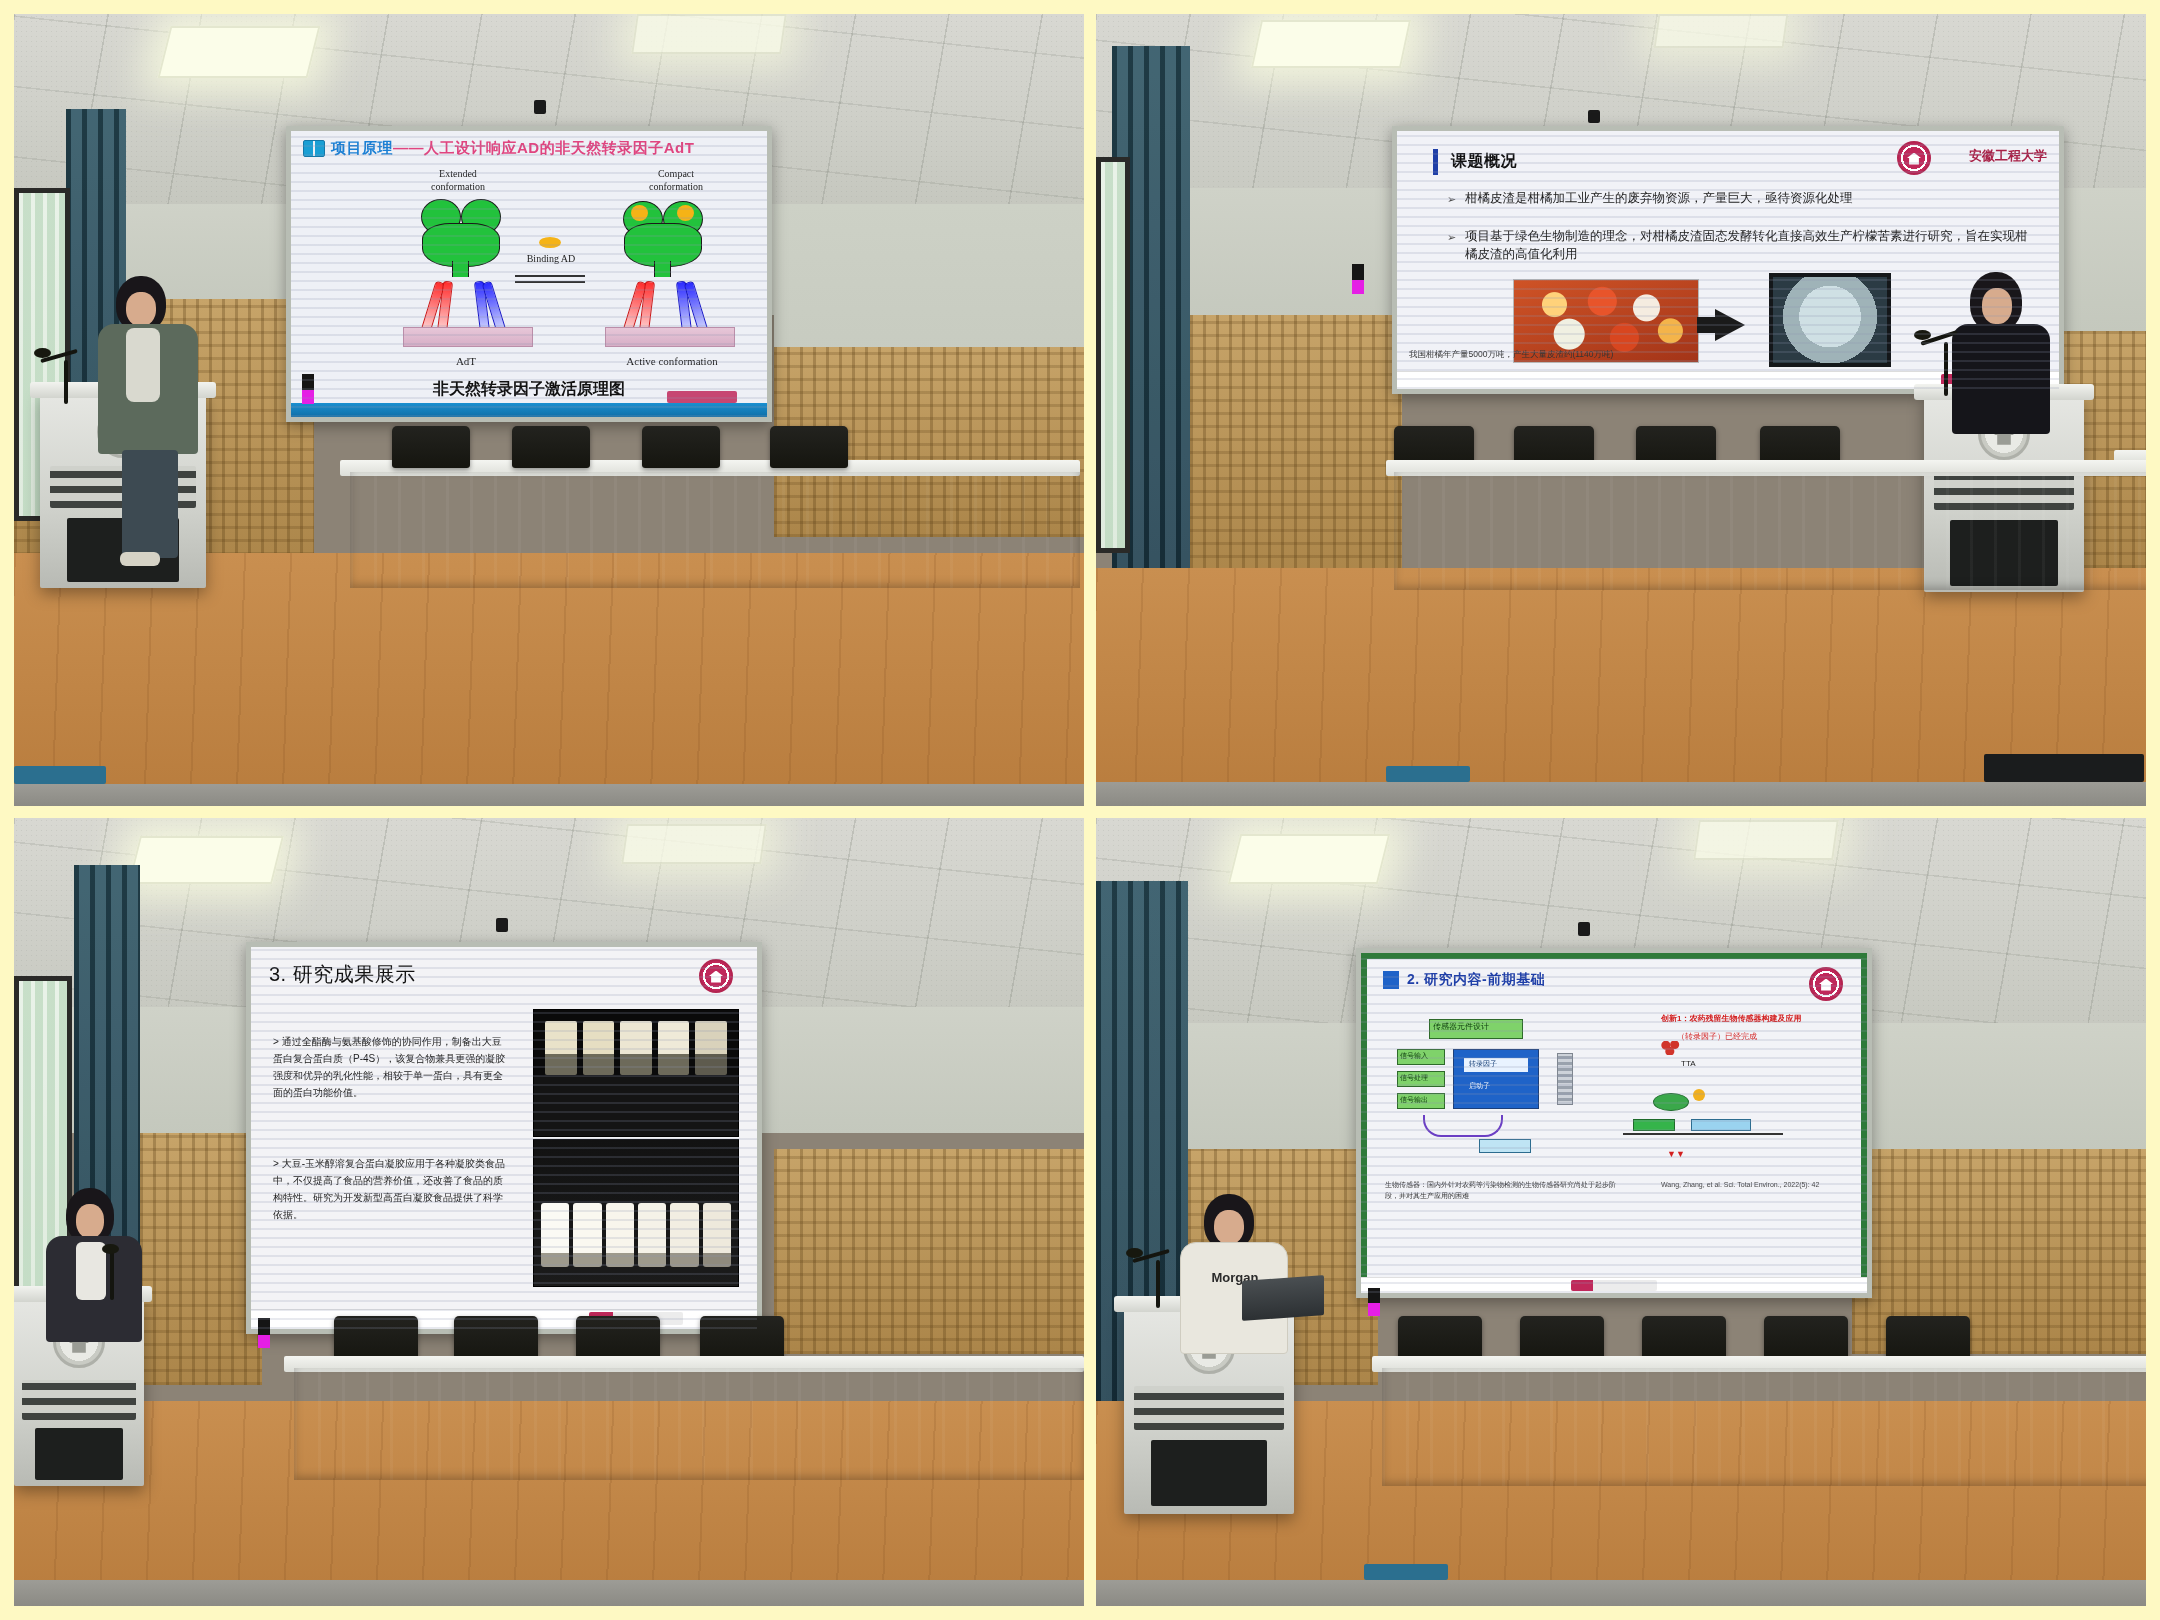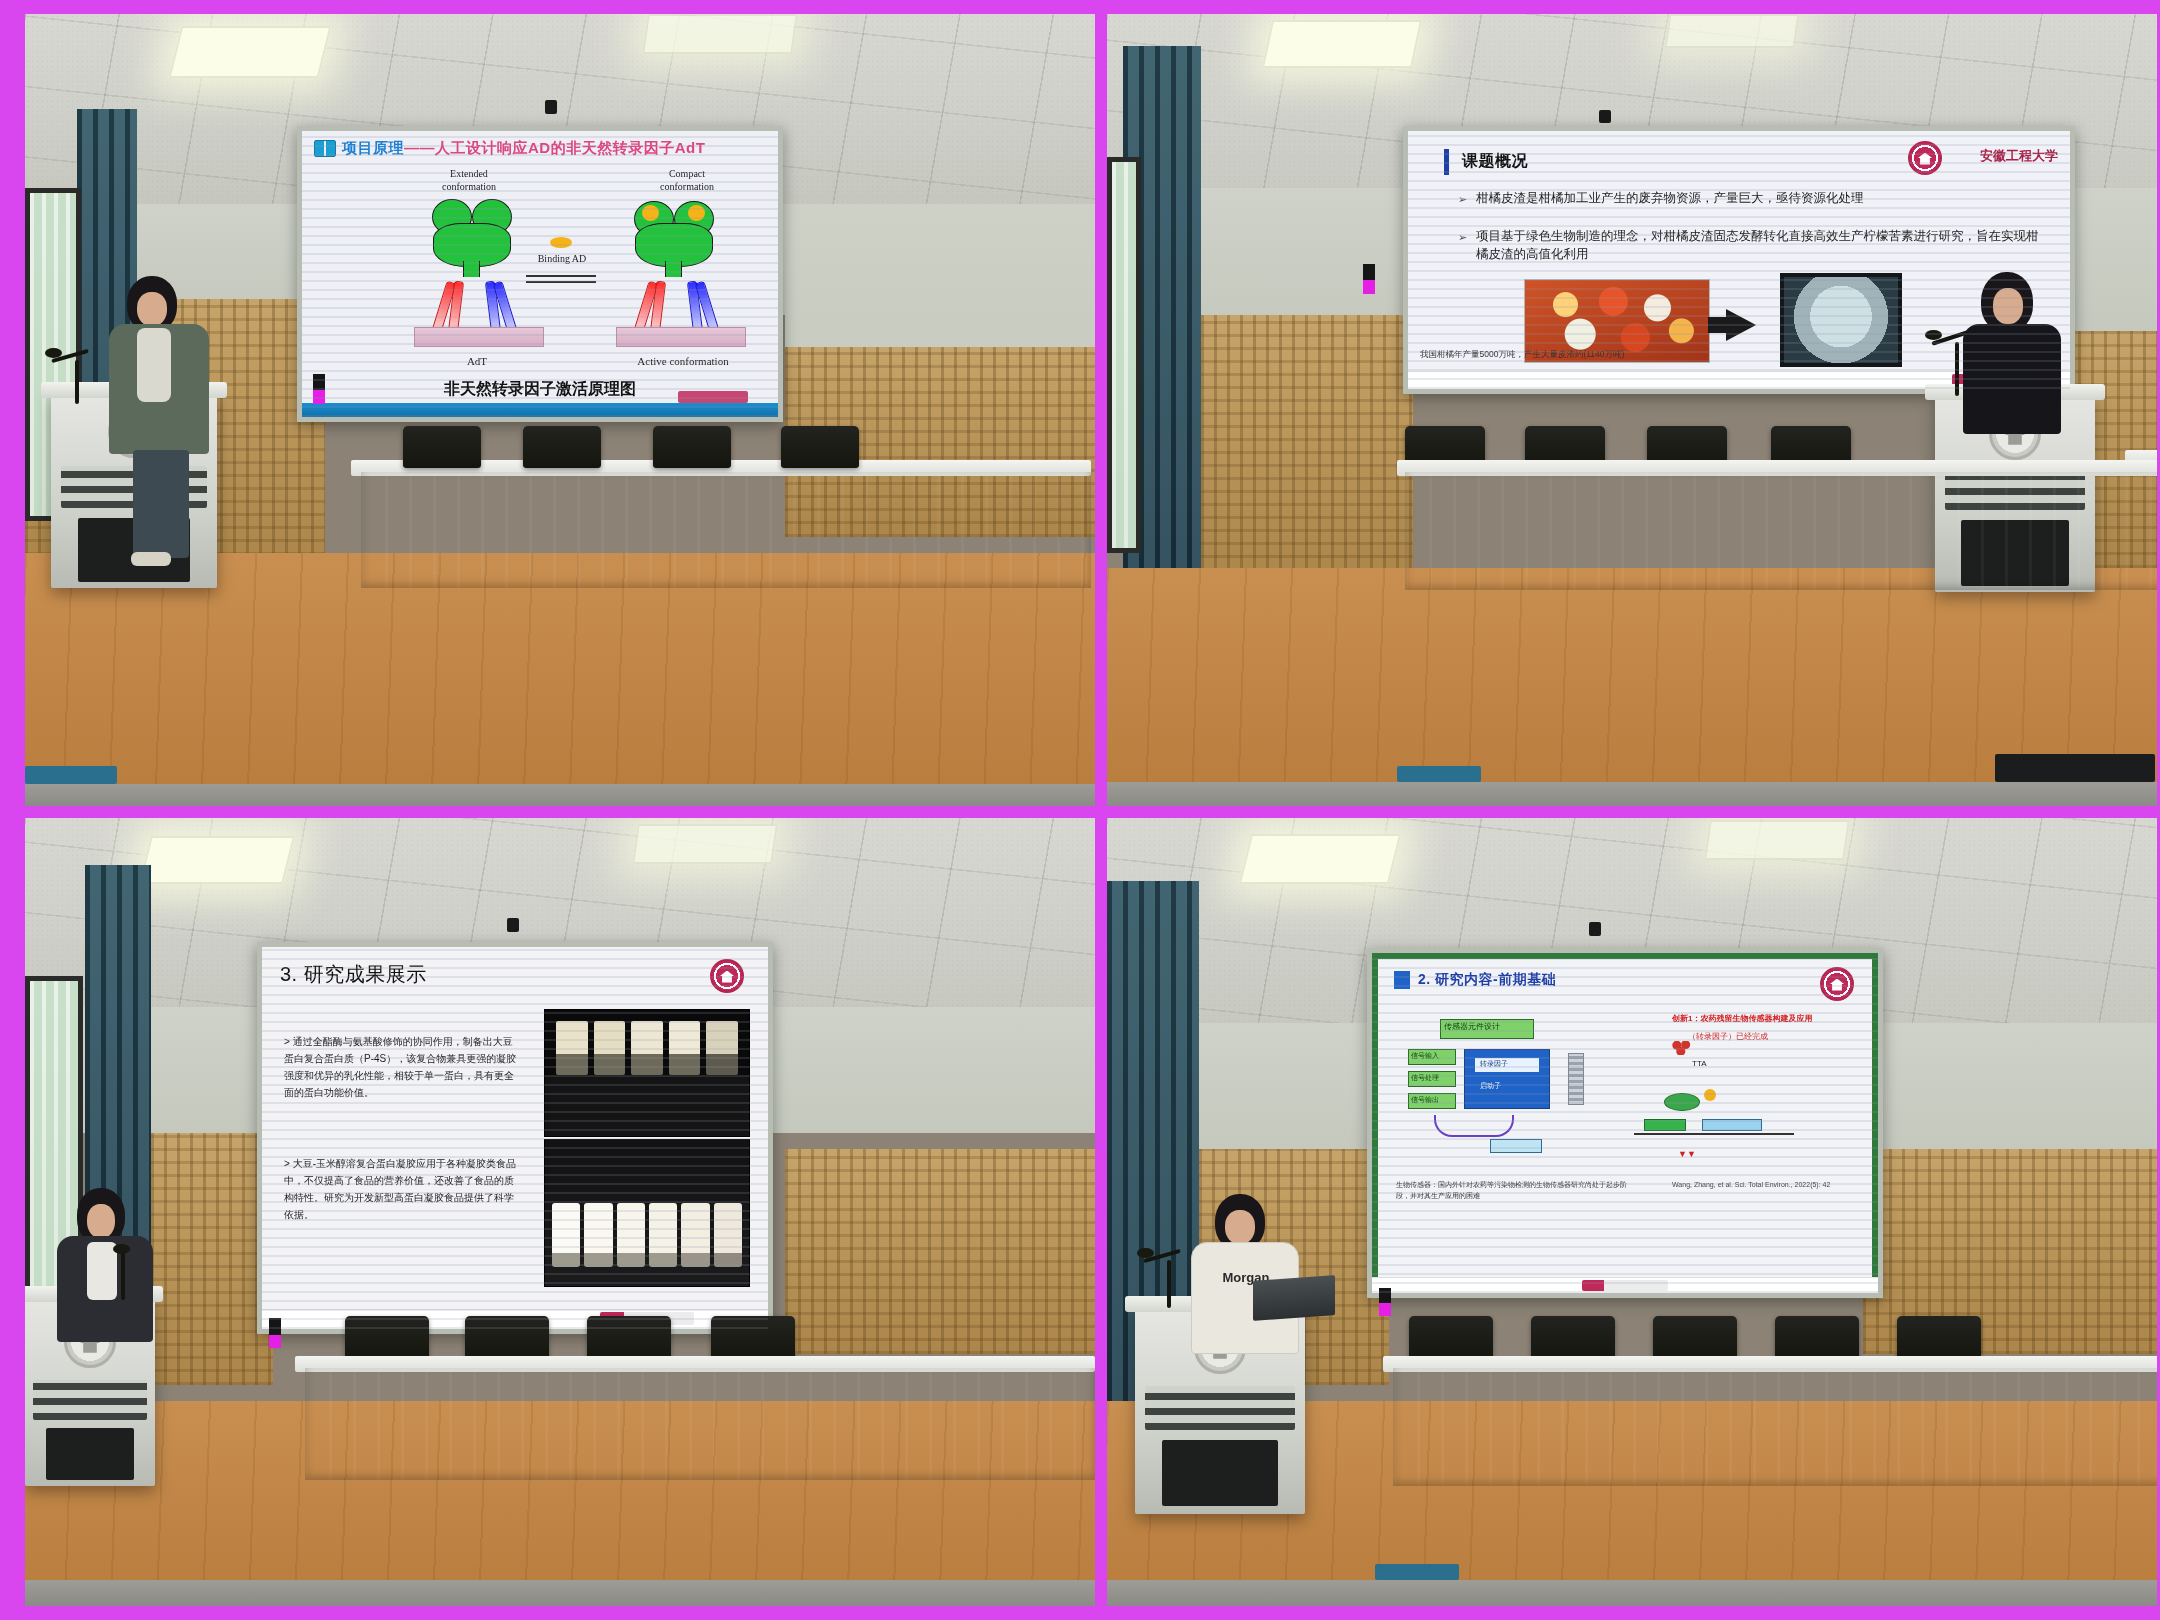--- a/index.html
+++ b/index.html
@@ -5,25 +5,24 @@
   * { box-sizing: border-box; }
   html, body {
     margin: 0; padding: 0;
     background: #ffffff;
     font-family: "Liberation Sans", sans-serif;
   }
   #collage {
     position: relative;
     width: 2160px;
     height: 1620px;
-    background: #d946ef;
+    background: #fef9c3;
     display: grid;
     grid-template-columns: 1090px 1070px;
     grid-template-rows: 812px 808px;
-    padding-left: 11px;
   }
   .panel {
     position: relative;
     overflow: hidden;
     background: #8c8376;
   }
   .panel.tl { margin: 14px 6px 6px 14px; }
   .panel.tr { margin: 14px 14px 6px 6px; }
   .panel.bl { margin: 6px 6px 14px 14px; }
   .panel.br { margin: 6px 14px 14px 6px; }

